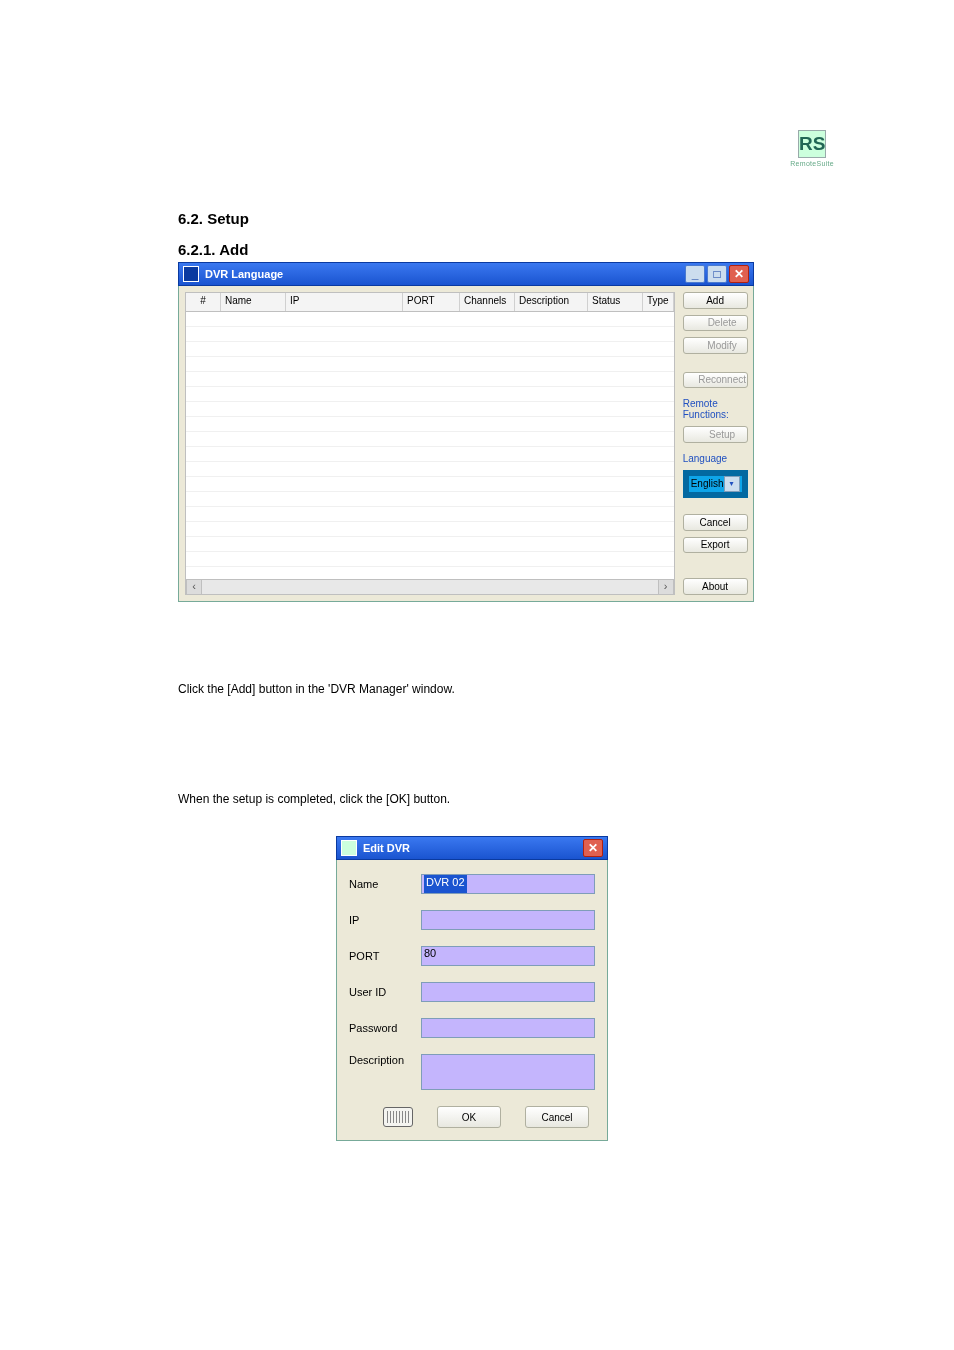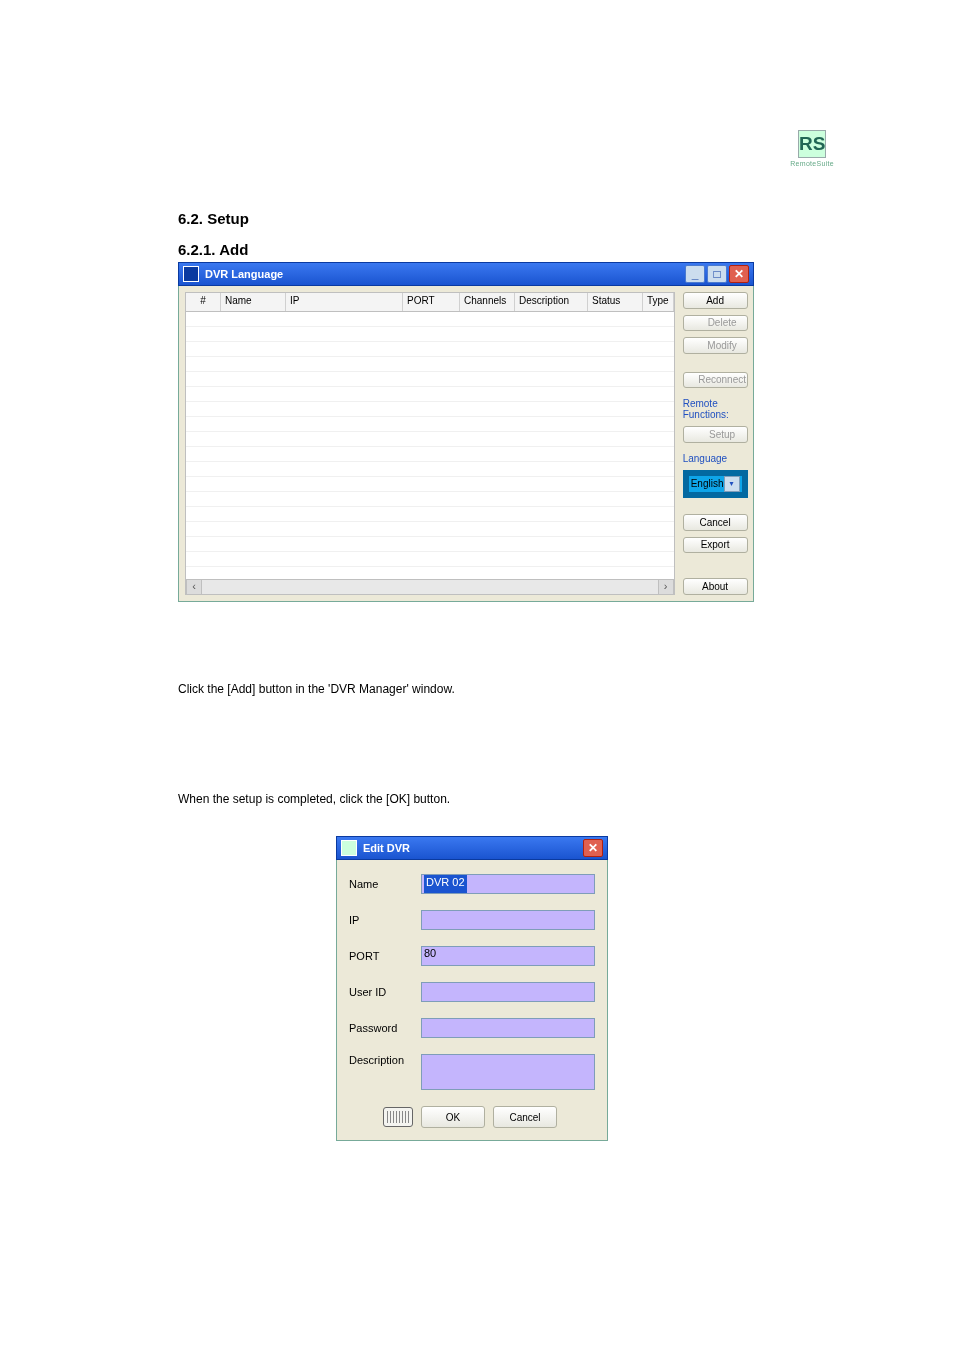--- a/index.html
+++ b/index.html
@@ -222,21 +222,21 @@
     display: flex;
   }
   .frow .fhl {
     background: #1a54d0;
     color: #fff;
     padding: 1px 2px;
   }
   .btn-row {
     display: flex;
     align-items: center;
-    gap: 8px;
+    gap: 24px;
     margin-top: 4px;
   }
   .btn-row .kbd-icon {
     width: 28px;
     height: 18px;
     border: 1px solid #666;
     border-radius: 3px;
     background: #f4f4f0;
     margin-left: 34px;
     position: relative;

